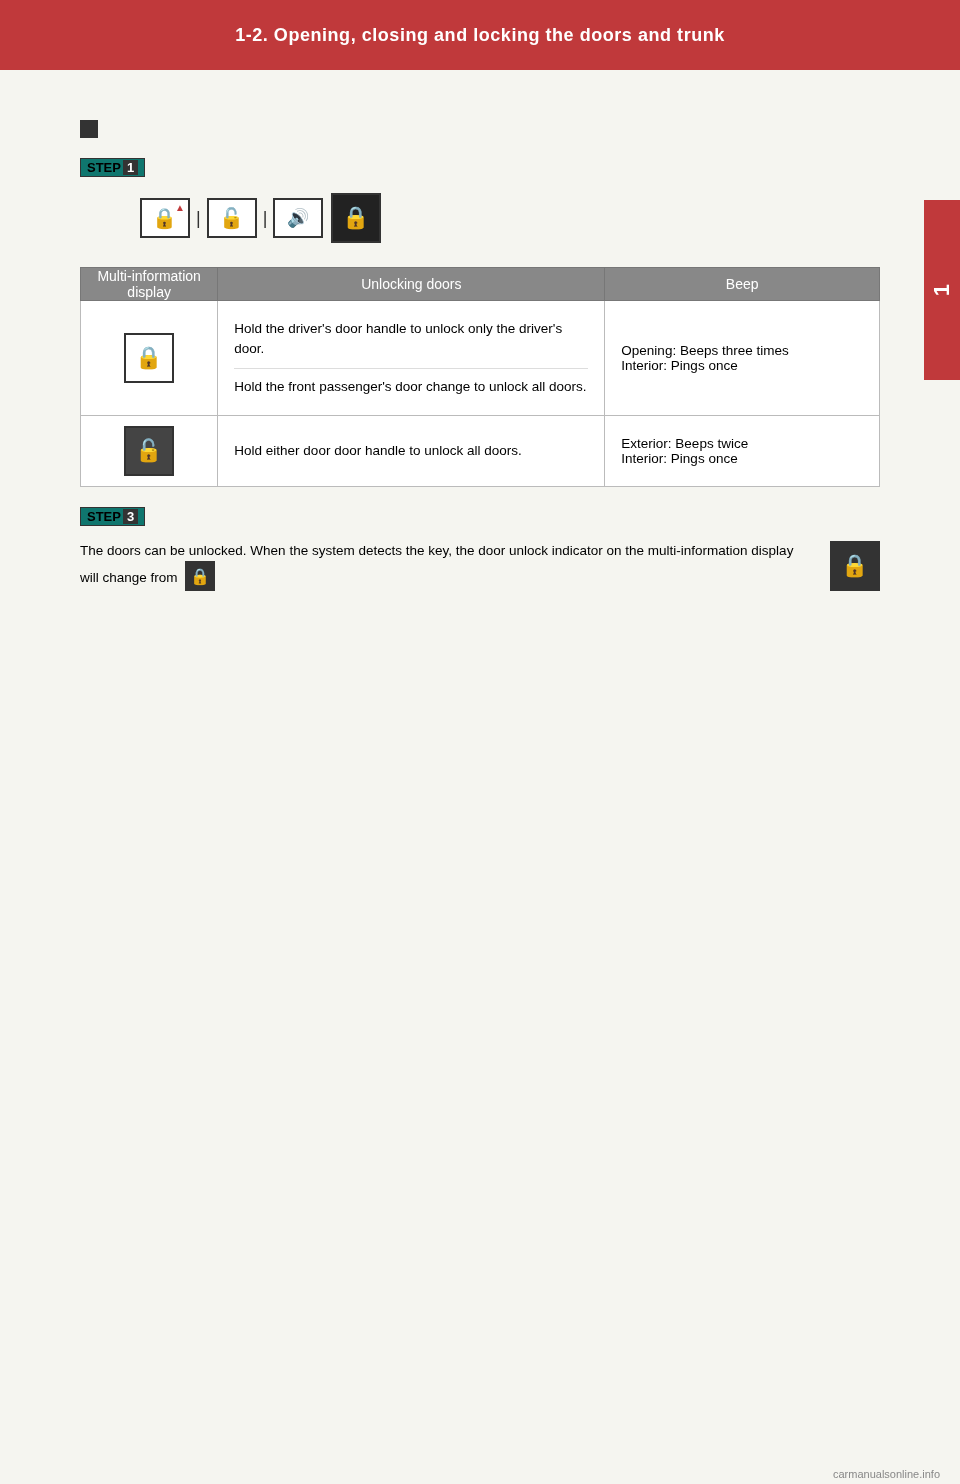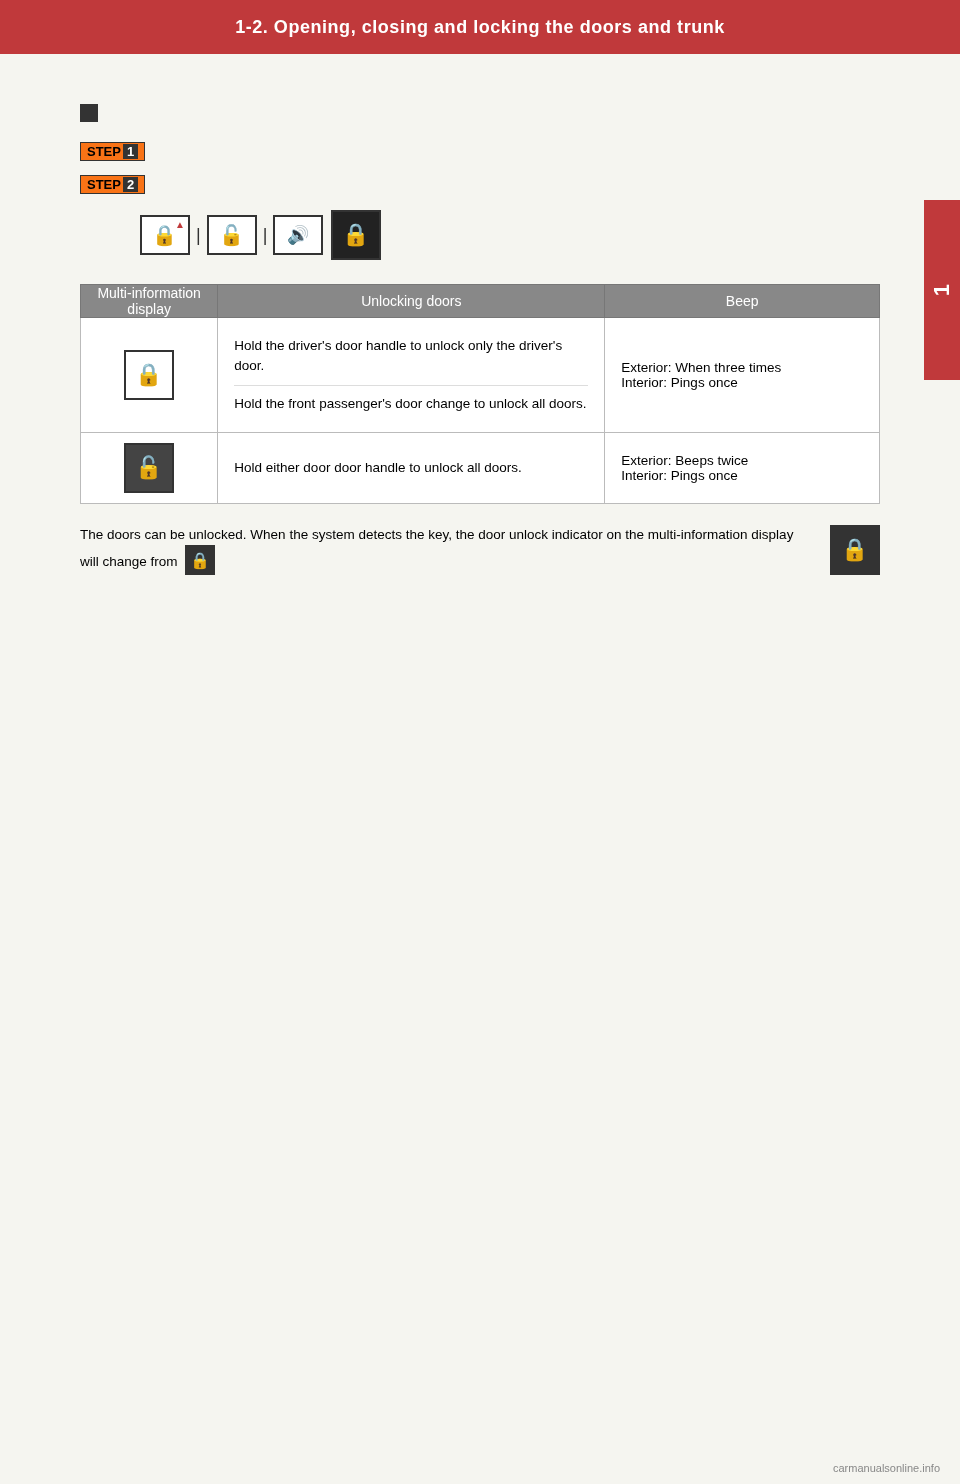--- a/index.html
+++ b/index.html
@@ -7,21 +7,21 @@
       width: 960px;
       min-height: 1484px;
       background: #f5f5f0;
       font-family: Arial, Helvetica, sans-serif;
       position: relative;
     }
 
     
     .header-bar {
       background: #c0393b;
-      height: 54px;
+      height: 70px;
       width: 100%;
       display: flex;
       align-items: center;
       justify-content: center;
     }
     .header-title {
       color: white;
       font-size: 18px;
       font-weight: bold;
       letter-spacing: 0.03em;
@@ -64,21 +64,21 @@
     }
 
     
     .step-label {
       display: inline-block;
       border: 1.5px solid #333;
       padding: 1px 6px;
       font-size: 13px;
       font-weight: bold;
       margin-bottom: 6px;
-      background: #f97316;
+      background: #0f766e;
     }
     .step-label .step-num {
       background: #333;
       color: white;
       padding: 0 4px;
       margin-left: 2px;
       font-size: 13px;
     }
 
     .step-row {
@@ -183,21 +183,21 @@
       justify-content: center;
       font-size: 22px;
       color: white;
       flex-shrink: 0;
       margin-top: 0;
     }
 
     
     .footer {
       position: absolute;
-      bottom: 10px;
+      bottom: 4px;
       right: 20px;
       font-size: 11px;
       color: #888;
     }
 
     
     .unlock-sub {
       padding: 8px 0;
       font-size: 13.5px;
       line-height: 1.5;
@@ -236,25 +236,20 @@
   <div class="step-block">
     <div class="step-row">
       <div class="step-label">
         <span>STEP</span><span class="step-num">1</span>
       </div>
     </div>
   </div>
 
   
   <div class="step-block">
-    <div class="step-row">
-      <div class="step-label">
-        <span>STEP</span><span class="step-num">2</span>
-      </div>
-    </div>
 
     <div class="icons-row">
 
       <div class="icon-box small">
         <span style="font-size:20px;">🔒</span>
         <span style="position:absolute;top:2px;right:3px;font-size:10px;color:#c0393b;">▲</span>
       </div>
 
       <span class="icon-separator">|</span>
 
@@ -286,36 +281,41 @@
         <th>Beep</th>
       </tr>
     </thead>
     <tbody id="table-body">
     <tr>
           <td class="icon-cell"><div class="icon-cell-img">🔒</div></td>
           <td class="unlock-cell">
             <div class="unlock-sub">Hold the driver's door handle to unlock only the driver's door.</div>
             <div class="unlock-sub">Hold the front passenger's door change to unlock all doors.</div>
           </td>
-          <td class="beep-cell" rowspan="1" style="white-space: pre-line;">Exterior: When three times
+          <td class="beep-cell" rowspan="1" style="white-space: pre-line;">Opening: Beeps three times
 Interior: Pings once</td>
         </tr>
         <tr>
           <td class="icon-cell"><div class="icon-cell-img" style="background: rgb(68, 68, 68); color: white;">🔓</div></td>
           <td class="unlock-cell">
             <div class="unlock-sub">Hold either door door handle to unlock all doors.</div>
           </td>
           <td class="beep-cell" style="white-space: pre-line;">Exterior: Beeps twice
 Interior: Pings once</td>
         </tr>
       </tbody>
   </table>
 
   
   <div class="step3-area">
+    <div class="step-row">
+      <div class="step-label">
+        <span>STEP</span><span class="step-num">3</span>
+      </div>
+    </div>
     <div class="step3-content">
       <div class="step3-text">
         <span>The doors can be unlocked. When the system detects the key, the door unlock indicator on the multi-information display will change from</span>
         <span style="display:inline-flex;align-items:center;gap:4px;margin-left:4px;">
           <span style="display:inline-block;width:30px;height:30px;border:1.5px solid #333;background:#333;color:white;font-size:16px;text-align:center;line-height:30px;">🔒</span>
         </span>
       </div>
       <div class="step3-icon">
         <span style="font-size:22px;">🔒</span>
       </div>

